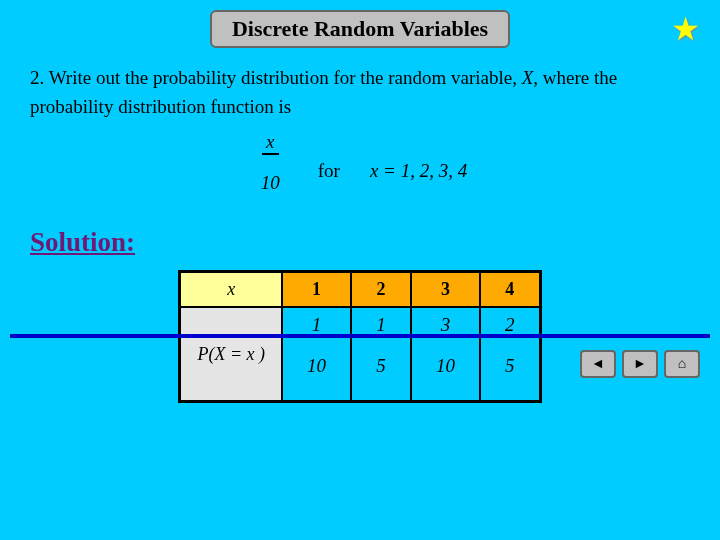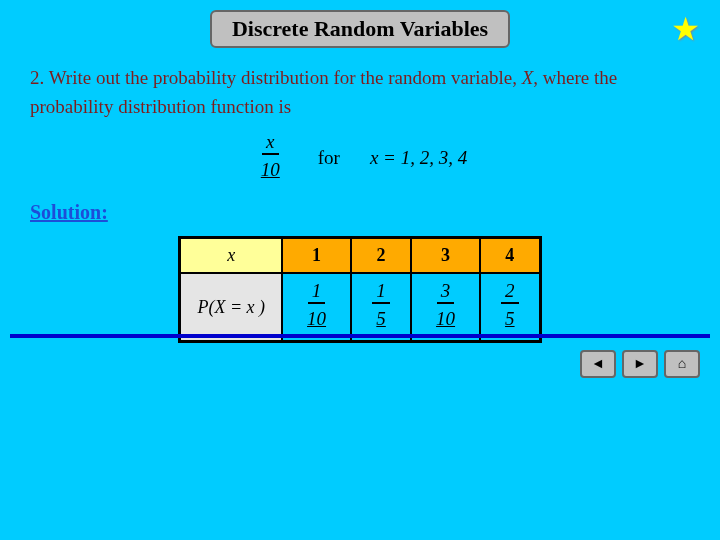--- a/index.html
+++ b/index.html
@@ -50,21 +50,21 @@
       text-shadow: 1px 1px 2px #888;
     }
 
     
     .content {
       padding: 0 10px;
     }
 
     .problem-text {
       font-size: 19px;
-      color: #7f1d1d;
+      color: #000000;
       line-height: 1.5;
       margin-bottom: 10px;
     }
 
     
     .formula-line {
       display: flex;
       align-items: center;
       justify-content: center;
       margin: 10px 0 16px 0;
@@ -88,35 +88,34 @@
     }
 
     .fraction .num {
       border-bottom: 2px solid #000;
       padding: 0 4px;
       font-style: italic;
       font-size: 19px;
     }
 
     .fraction .den {
-      padding: 4px 4px;
-      font-size: 19px;
-      text-decoration: underline;
+      padding: 17px 4px;
+      font-size: 19px;
     }
 
     .for-text {
       font-size: 19px;
       font-style: normal;
       margin: 16px 10px;
     }
 
     .solution-label {
-      font-size: 20px;
+      font-size: 27px;
       font-weight: bold;
-      color: #1d4ed8;
+      color: #701a75;
       margin-bottom: 12px;
       text-decoration: underline;
     }
 
     
     .table-wrapper {
       display: flex;
       justify-content: center;
       margin: 0 auto;
     }

